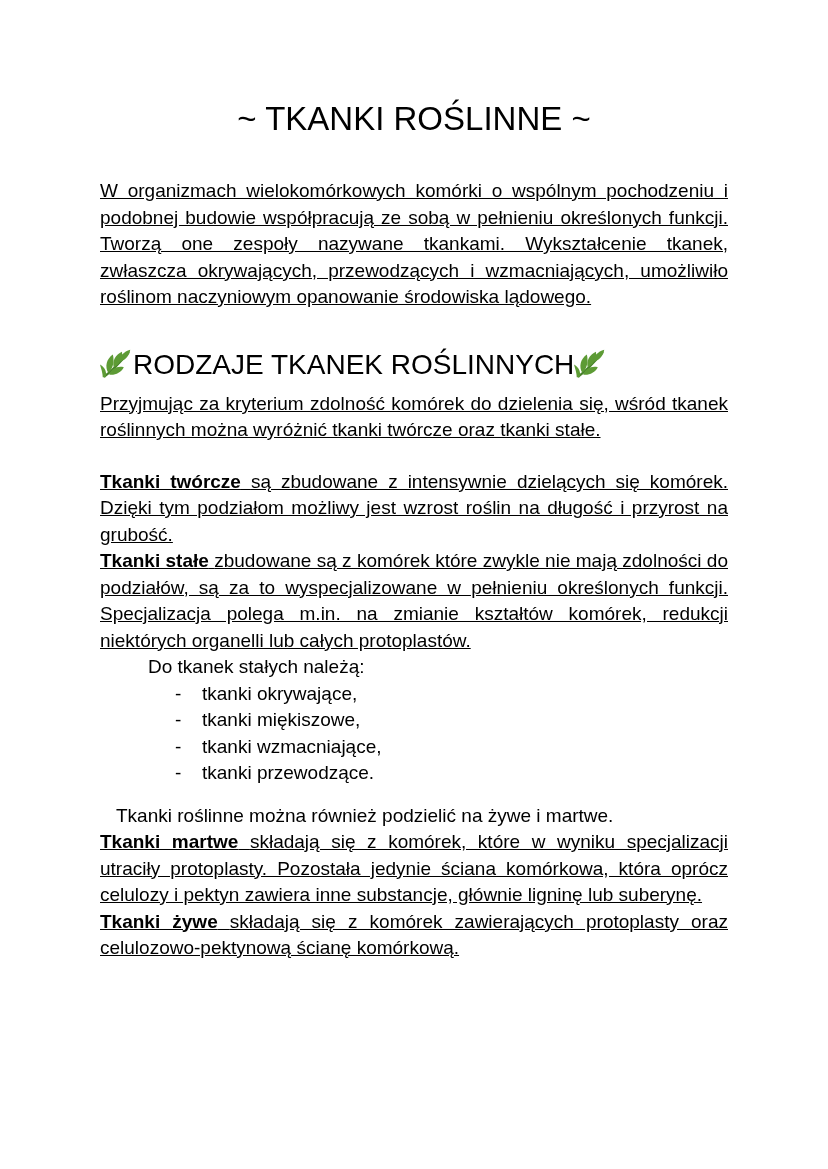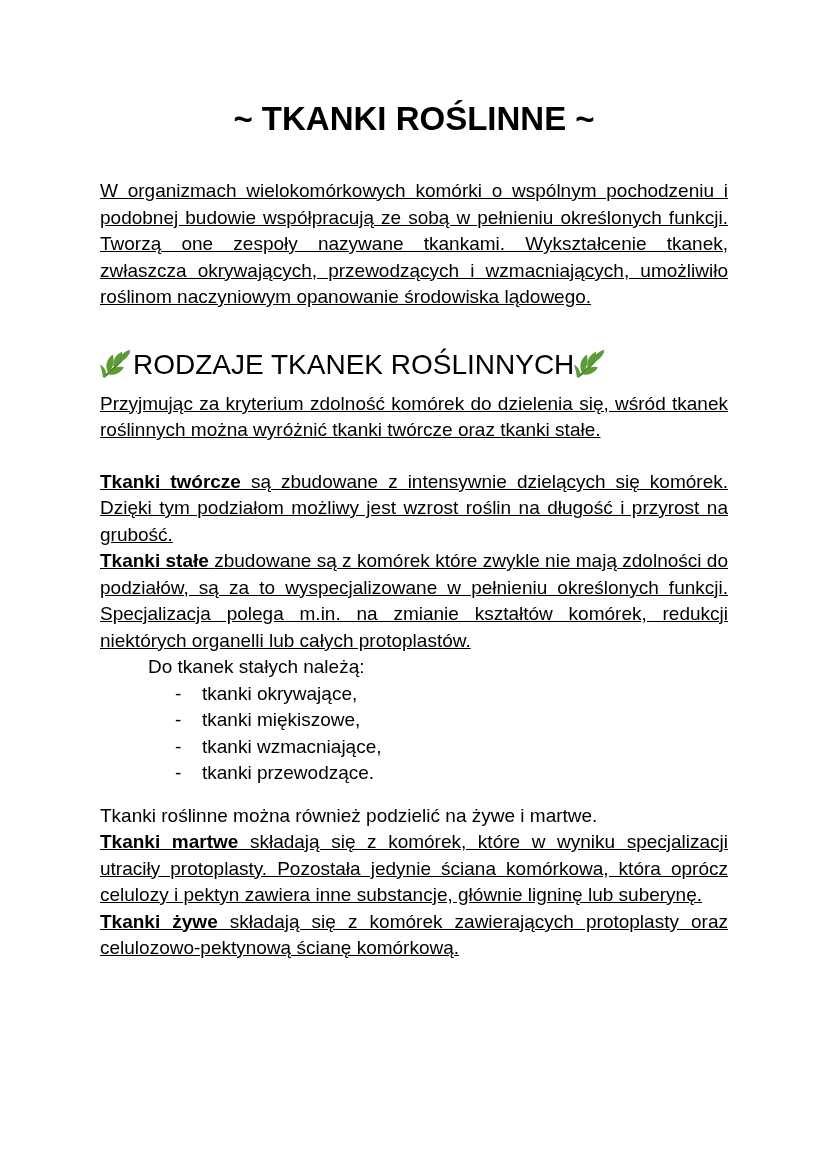--- a/index.html
+++ b/index.html
@@ -14,21 +14,21 @@
   .page {
     width: 828px;
     height: 1169px;
     padding: 0 100px;
     background: #ffffff;
   }
   .doc-title {
     margin-top: 100px;
     font-size: 33px;
     line-height: 38px;
-    font-weight: 700;
+    font-weight: 400;
     text-align: center;
     white-space: nowrap;
   }
   .para {
     font-size: 19px;
     line-height: 26.5px;
     text-align: justify;
     text-decoration: underline;
   }
   .intro { margin-top: 40px; }
@@ -61,20 +61,21 @@
     padding-left: 75px;
   }
   .dash {
     width: 27px;
     flex: 0 0 auto;
   }
   .alive-dead-intro {
     margin-top: 16px;
     font-size: 19px;
     line-height: 26.5px;
+    margin-left: 16px;
   }
   .zywe, .martwe { margin-top: 0; }
 </style>
 </head>
 <body>
 
 <div class="page">
 
   <h1 class="doc-title">~ TKANKI ROŚLINNE ~</h1>
 

